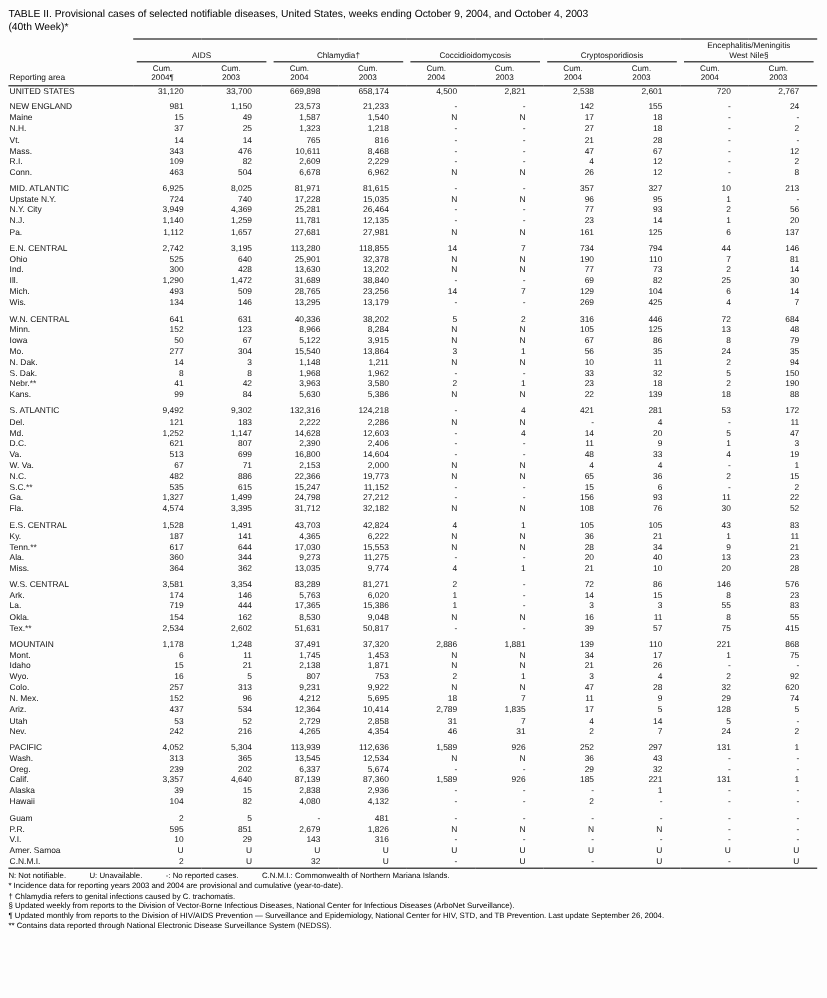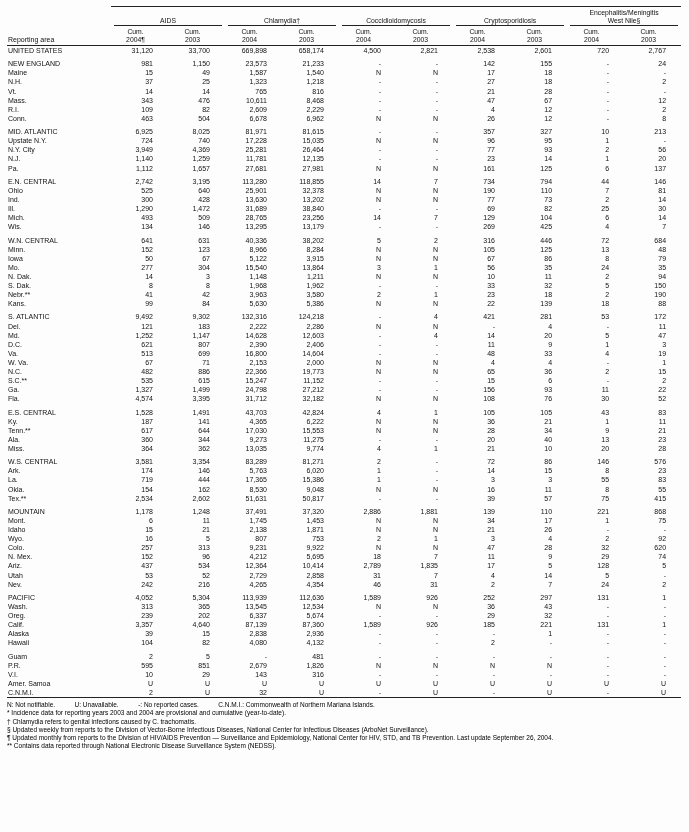--- a/index.html
+++ b/index.html
@@ -18,20 +18,22 @@
   td.area{text-align:left;padding-left:1px;}
   td.val{text-align:right;padding-right:15px;}
   tr.spacer td{height:4.2px;line-height:4.2px;font-size:1px;}
   .footnotes{margin-top:3px;}
   .fnline{font-size:6.5px;line-height:8.2px;padding-left:7px;text-indent:-7px;color:#000;}
 </style>
 </head>
 <body>
 
 <div class="page">
+  <div class="title">TABLE II. Provisional cases of selected notifiable diseases, United States, weeks ending October 9, 2004, and October 4, 2003
+(40th Week)*</div>
 
   <table>
     <colgroup>
       <col class="c-area">
         <col class="c-num">
         <col class="c-num">
         <col class="c-num">
         <col class="c-num">
         <col class="c-num">
         <col class="c-num">

